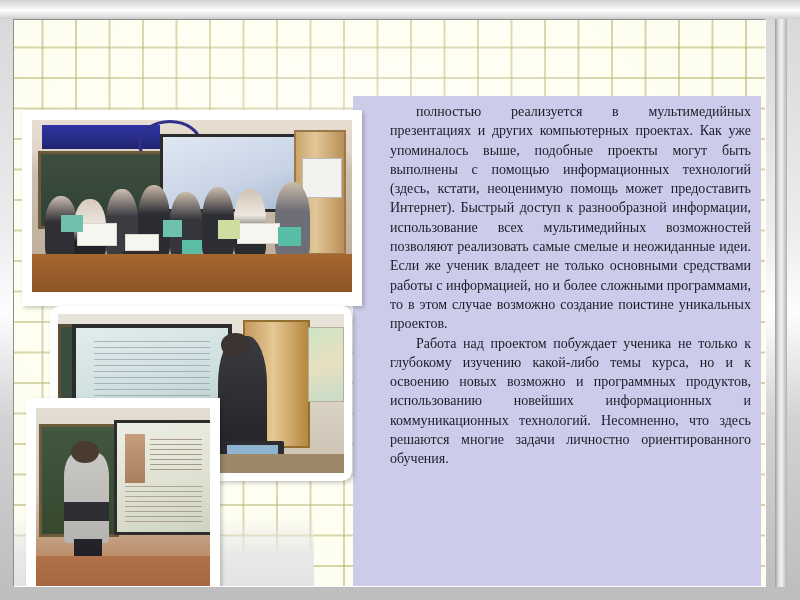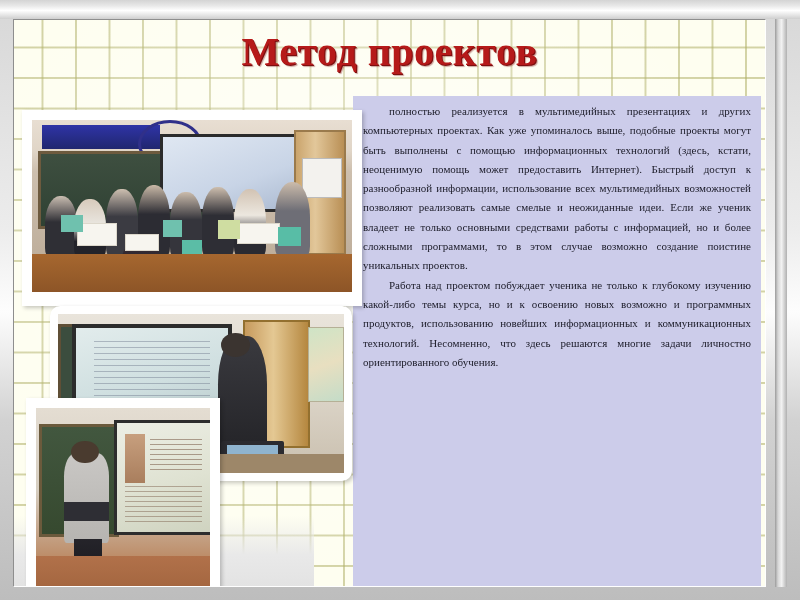--- a/index.html
+++ b/index.html
@@ -91,25 +91,25 @@
 
   
   .text-panel{
     position:absolute;left:339px;top:76px;width:408px;bottom:0;
     background:#ccccea;
     padding:6px 10px 4px 10px;box-sizing:border-box;
   }
   .text-panel p{
     margin:0;
     font-family:"Liberation Serif","DejaVu Serif",serif;
-    font-size:11px;line-height:19.3px;
+    font-size:14px;line-height:19.3px;
     color:#1b1b28;
     text-align:justify;
     text-indent:26px;
-    -webkit-hyphens:none;hyphens:none;
+    -webkit-hyphens:none;hyphens:none;padding-left:27px;
   }
   .text-panel p + p{margin-top:0px;}
 
   
   .photo{position:absolute;background:#ffffff;box-sizing:border-box;
          box-shadow:2px 2px 4px rgba(0,0,0,.22);}
   .photo .inner{width:100%;height:100%;position:relative;overflow:hidden;}
 
   
   .photo-1{left:8px;top:90px;width:340px;height:196px;padding:10px 10px 14px 10px;}
@@ -216,21 +216,20 @@
       <div class="pencil" style="left:4px;bottom:22px;width:92px;background:linear-gradient(180deg,#57c257,#349b34);transform:rotate(-5deg);">
         <span class="tip"></span>
           <span class="lead"></span>
       </div>
       <div class="pencil" style="left:0px;bottom:8px;width:84px;background:linear-gradient(180deg,#4a9ddd,#2470b4);transform:rotate(-3deg);">
         <span class="tip"></span>
           <span class="lead"></span>
       </div>
     </div>
 
-    <div class="title">Метод проектов</div>
 
     <div class="text-panel">
       <p>полностью реализуется в мультимедийных презентациях и других компьютерных проектах. Как уже упоминалось выше, подобные проекты могут быть выполнены с помощью информационных технологий (здесь, кстати, неоценимую помощь может предоставить Интернет). Быстрый доступ к разнообразной информации, использование всех мультимедийных возможностей позволяют реализовать самые смелые и неожиданные идеи. Если же ученик владеет не только основными средствами работы с информацией, но и более сложными программами, то в этом случае возможно создание поистине уникальных проектов.</p>
       <p>Работа над проектом побуждает ученика не только к глубокому изучению какой-либо темы курса, но и к освоению новых возможно и программных продуктов, использованию новейших информационных и коммуникационных технологий. Несомненно, что здесь решаются многие задачи личностно ориентированного обучения.</p>
     </div>
 
     <div class="photo photo-1" title="Групповое фото учеников в классе">
       <div class="inner p1">
         <div class="banner"></div>
         <div class="hoop"></div>

